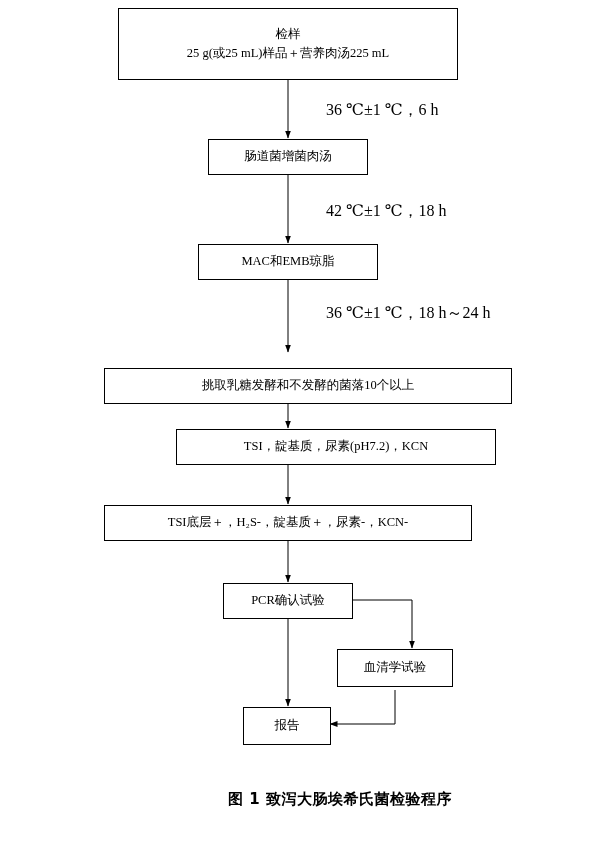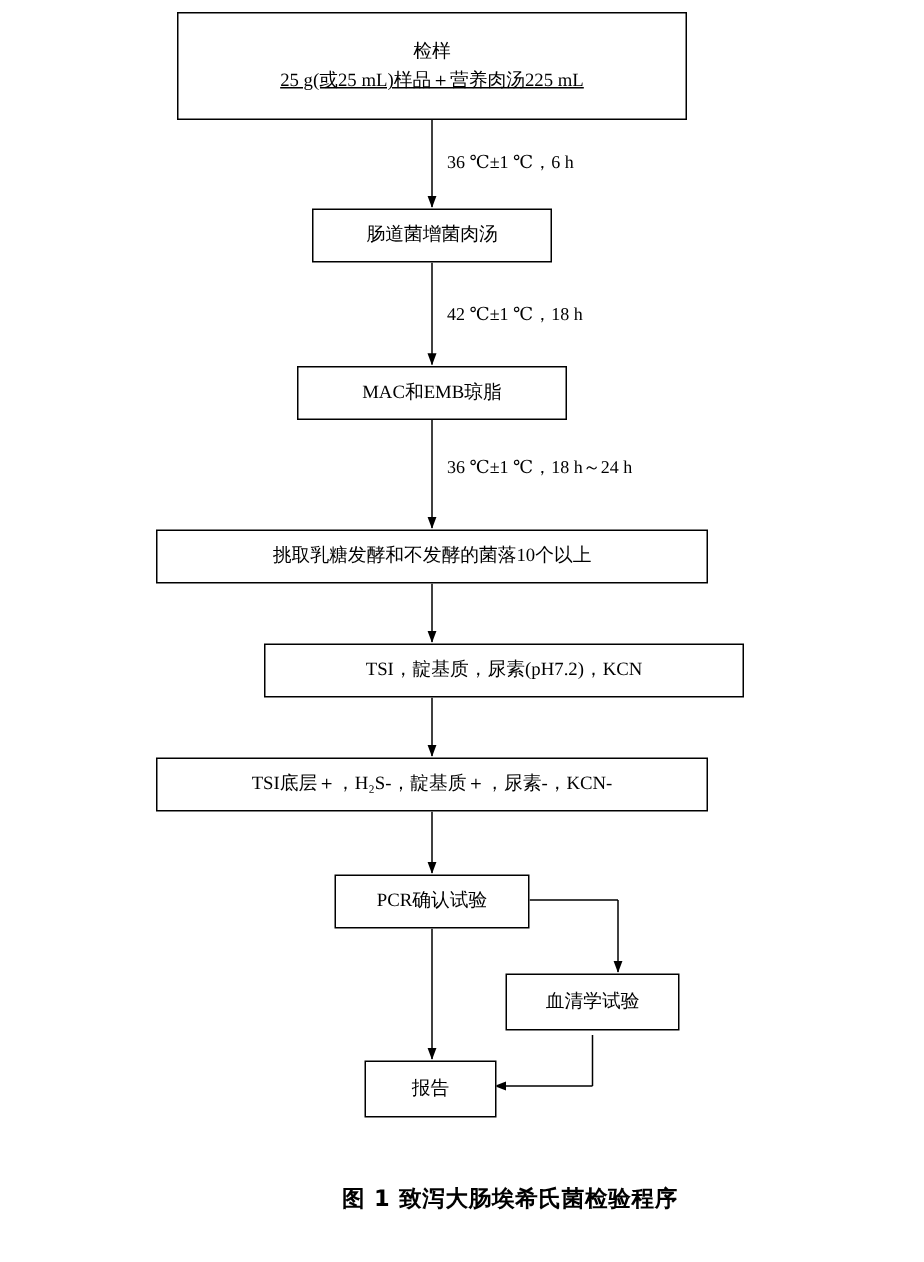--- a/index.html
+++ b/index.html
@@ -29,27 +29,28 @@
     background: #ffffff;
     display: flex;
     flex-direction: column;
     align-items: center;
     justify-content: center;
     text-align: center;
     line-height: 1.55;
     font-size: 12.5px;
   }
   .node .line1 { white-space: nowrap; }
-  .node .line2 { white-space: nowrap; text-decoration: underline; }
+  .node .line2 { white-space: nowrap; }
   .edge-label {
     position: absolute;
-    font-size: 12px;
+    font-size: 16px;
     white-space: nowrap;
     background: #ffffff;
     padding: 0 2px;
+    margin-left: 28px;
   }
   .caption {
     position: absolute;
     width: 616px;
     text-align: center;
     font-size: 15px;
     font-weight: bold;
     letter-spacing: 0.5px;
     font-family: "DejaVu Sans", "Liberation Sans", sans-serif;
     padding-left: 32px;
@@ -96,21 +97,21 @@
   </div>
 
   <div class="node" style="left:208px; top:139px; width:160px; height:36px;">
     <span class="line1">肠道菌增菌肉汤</span>
   </div>
 
   <div class="node" style="left:198px; top:244px; width:180px; height:36px;">
     <span class="line1">MAC和EMB琼脂</span>
   </div>
 
-  <div class="node" style="left:104px; top:353px; width:368px; height:36px;">
+  <div class="node" style="left:104px; top:368px; width:408px; height:36px;">
     <span class="line1">挑取乳糖发酵和不发酵的菌落10个以上</span>
   </div>
 
   <div class="node" style="left:128px; top:429px; width:320px; height:36px;margin-left:48px;">
     <span class="line1">TSI，靛基质，尿素(pH7.2)，KCN</span>
   </div>
 
   <div class="node" style="left:104px; top:505px; width:368px; height:36px;">
     <span class="line1">TSI底层＋，H₂S-，靛基质＋，尿素-，KCN-</span>
   </div>

